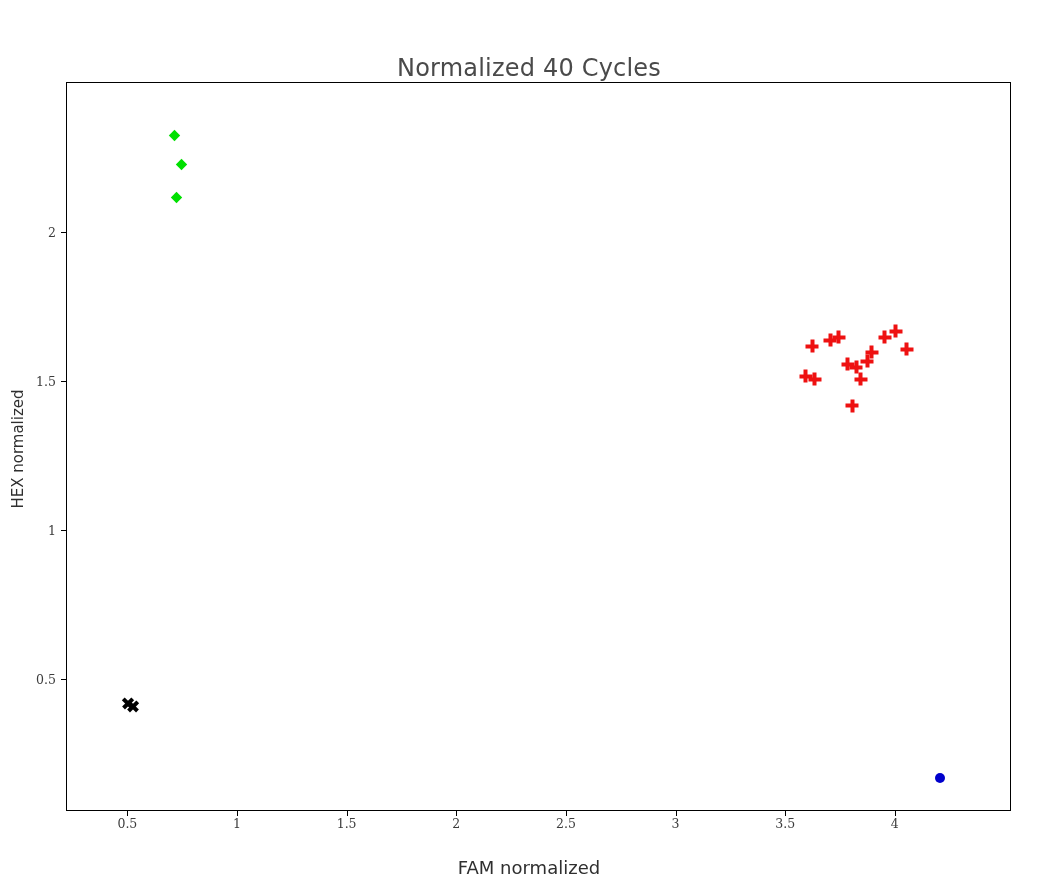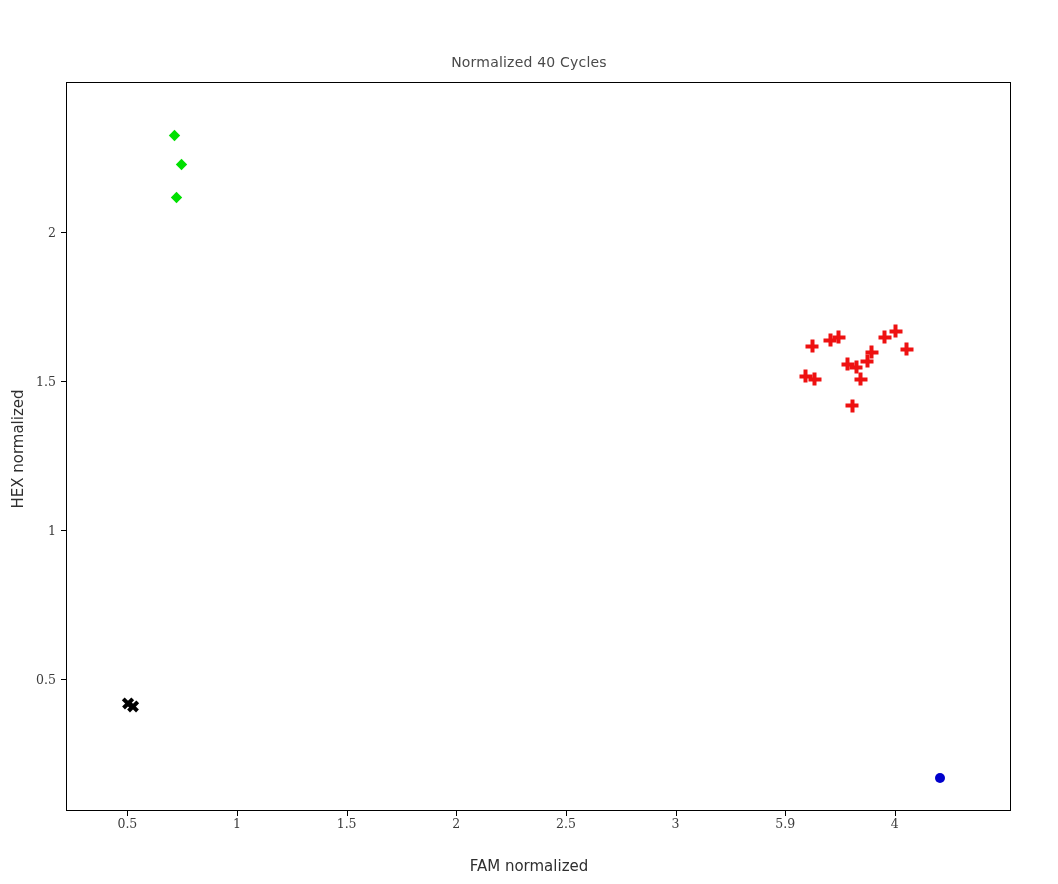--- a/index.html
+++ b/index.html
@@ -1,21 +1,21 @@
 <!DOCTYPE html>
 <html><head>
 <meta charset="utf-8">
 <style>
   html,body{margin:0;padding:0;background:#ffffff;}
   body{width:1058px;height:884px;font-family:"DejaVu Sans",sans-serif;overflow:hidden;}
   #root{position:relative;width:1058px;height:884px;background:#ffffff;}
 
   #chart-title{
     position:absolute; left:0; top:54px; width:1058px;
-    text-align:center; font-size:14px; color:#4a4a4a;
+    text-align:center; font-size:24px; color:#4a4a4a;
     font-family:"DejaVu Sans",sans-serif; letter-spacing:0.2px;
   }
 
   
   #plot-frame{
     position:absolute; left:66px; top:82px;
     width:945px; height:729px;
     border:1.6px solid #000000; background:#ffffff;
     box-sizing:border-box;
   }
@@ -48,21 +48,21 @@
 
   .tlabel{
     position:absolute; font-size:12.5px; color:#3c3c3c;
     font-family:"DejaVu Serif",serif; white-space:nowrap;
   }
   .tlabel-x{transform:translateX(-50%); top:816px;}
   .tlabel-y{transform:translateY(-50%); text-align:right;}
 
   #xaxis-label{
     position:absolute; left:0; top:857px; width:1058px;
-    text-align:center; font-size:15px; color:#2f2f2f;
+    text-align:center; font-size:18px; color:#2f2f2f;
     font-family:"DejaVu Sans",sans-serif;
   }
   #yaxis-label{
     position:absolute; left:-92px; top:440px; width:220px;
     text-align:center; font-size:15px; color:#2f2f2f;
     font-family:"DejaVu Sans",sans-serif;
     transform:rotate(-90deg); transform-origin:center center;
   }
 </style>
 </head>
@@ -163,21 +163,21 @@
     <div class="tlabel tlabel-x" style="left: 237.021px;">1</div>
     <div class="tick tick-x" style="left: 346.65px; top: 811px;"></div>
     <div class="tlabel tlabel-x" style="left: 346.65px;">1.5</div>
     <div class="tick tick-x" style="left: 456.278px; top: 811px;"></div>
     <div class="tlabel tlabel-x" style="left: 456.278px;">2</div>
     <div class="tick tick-x" style="left: 565.907px; top: 811px;"></div>
     <div class="tlabel tlabel-x" style="left: 565.907px; text-align: center;">2.5</div>
     <div class="tick tick-x" style="left: 675.536px; top: 811px;"></div>
     <div class="tlabel tlabel-x" style="left: 675.536px;">3</div>
     <div class="tick tick-x" style="left: 785.165px; top: 811px;"></div>
-    <div class="tlabel tlabel-x" style="left: 785.165px;">5.9</div>
+    <div class="tlabel tlabel-x" style="left: 785.165px;">3.5</div>
     <div class="tick tick-x" style="left: 894.794px; top: 811px;"></div>
     <div class="tlabel tlabel-x" style="left: 894.794px;">4</div>
     <div class="tick tick-y" style="left: 61px; top: 678.59px;"></div>
     <div class="tlabel tlabel-y" style="left: 4px; width: 52px; top: 678.59px;">0.5</div>
     <div class="tick tick-y" style="left: 61px; top: 529.814px;"></div>
     <div class="tlabel tlabel-y" style="left: 4px; width: 52px; top: 529.814px;">1</div>
     <div class="tick tick-y" style="left: 61px; top: 381.039px;"></div>
     <div class="tlabel tlabel-y" style="left: 4px; width: 52px; top: 381.039px;">1.5</div>
     <div class="tick tick-y" style="left: 61px; top: 232.263px;"></div>
     <div class="tlabel tlabel-y" style="left: 4px; width: 52px; top: 232.263px;">2</div>

